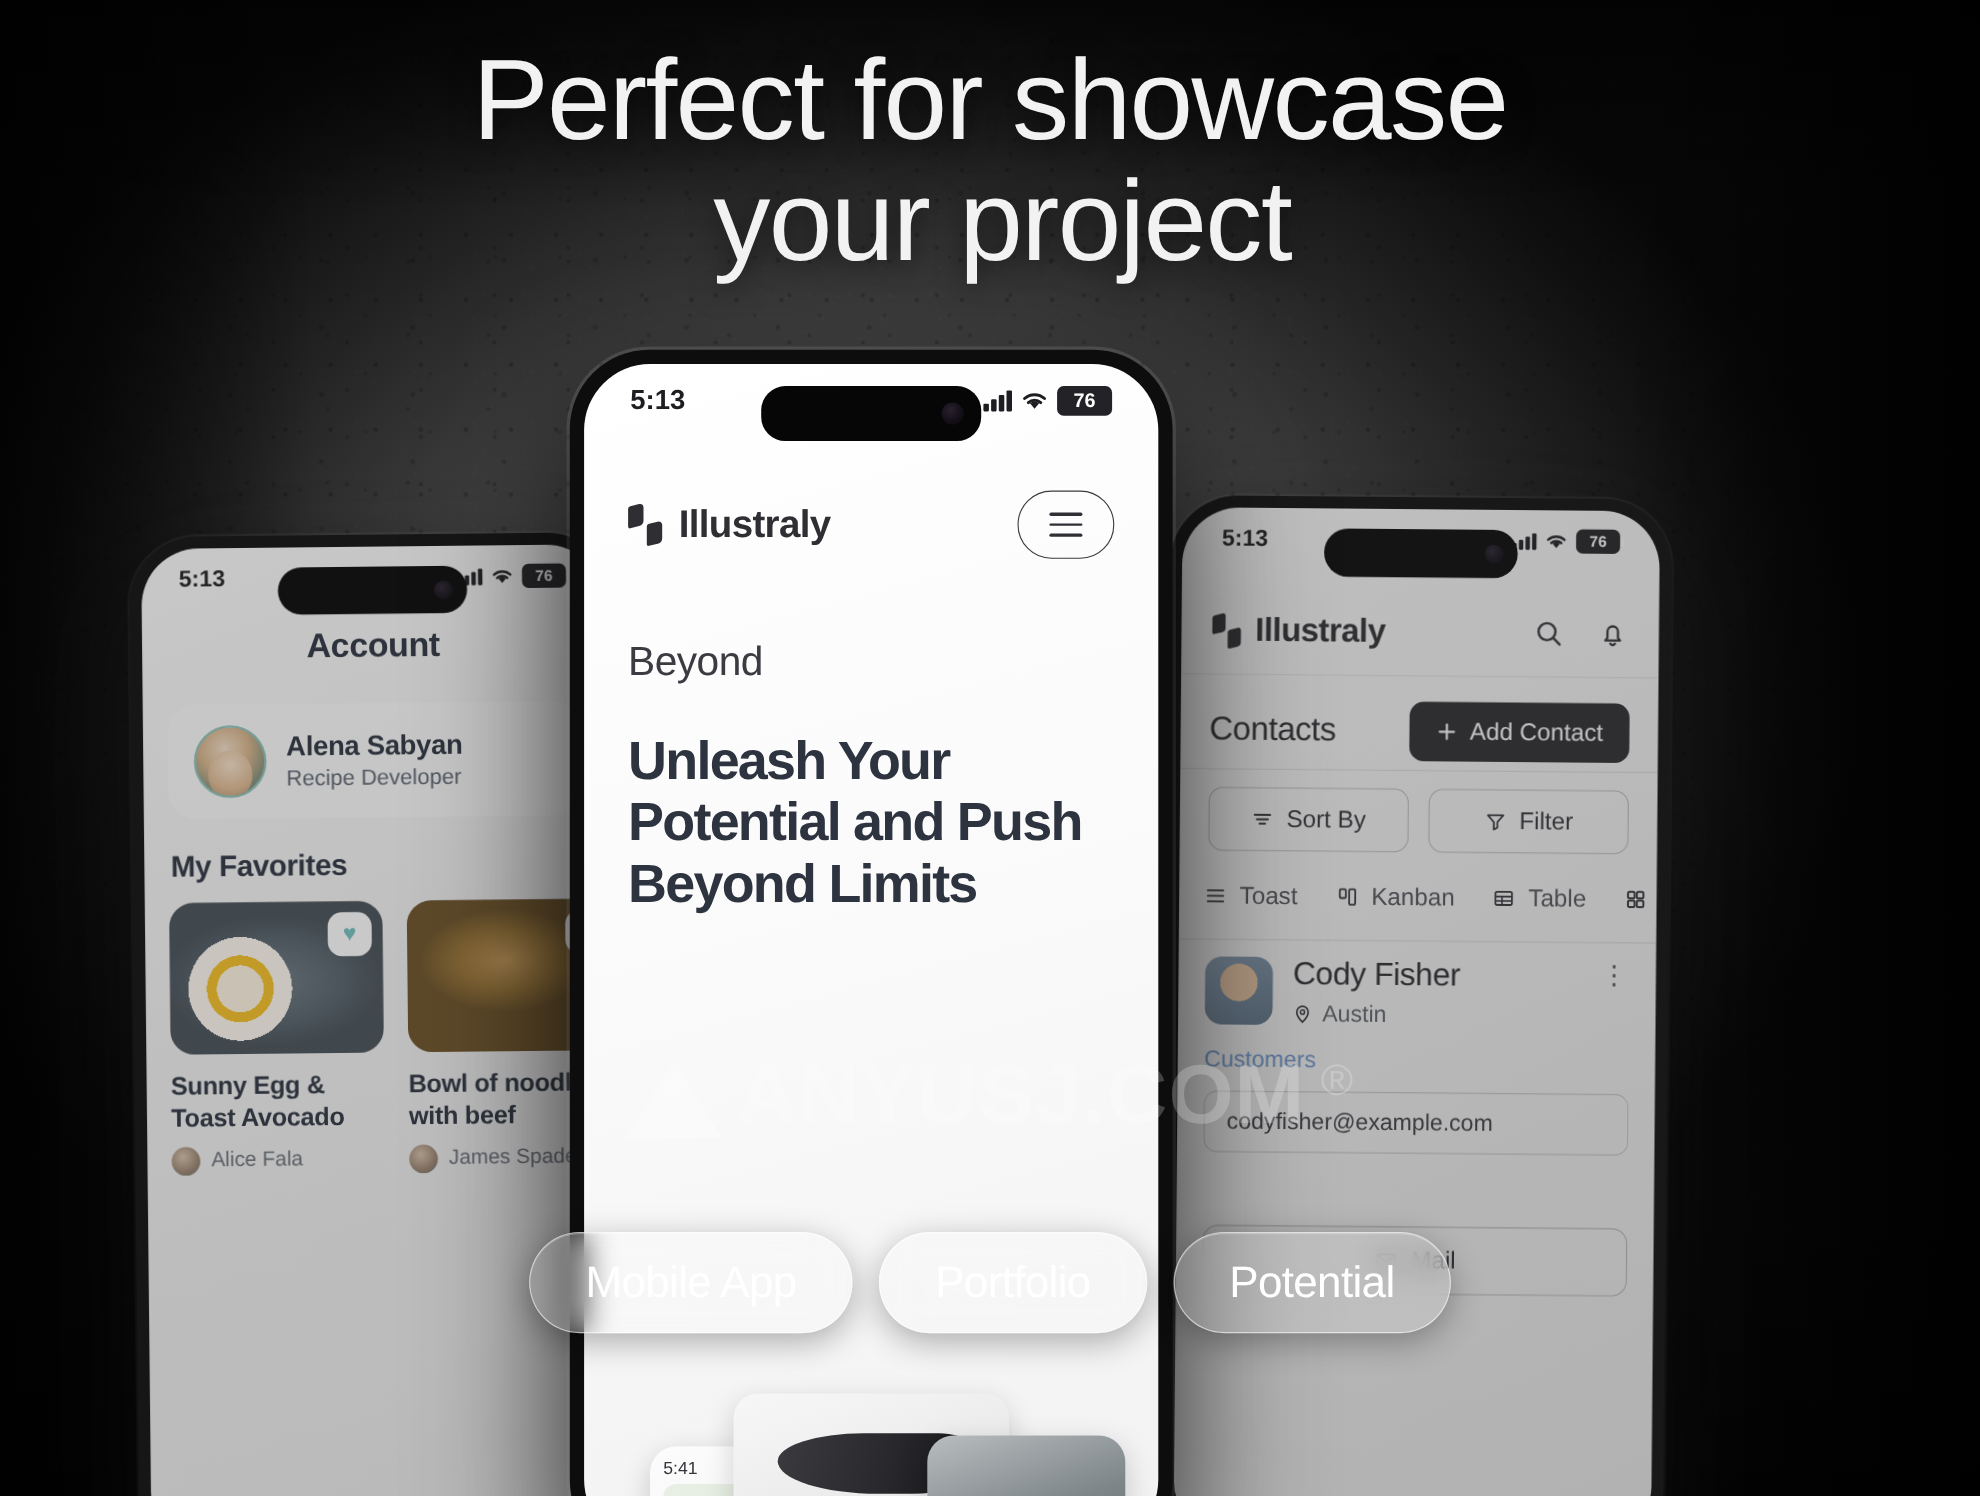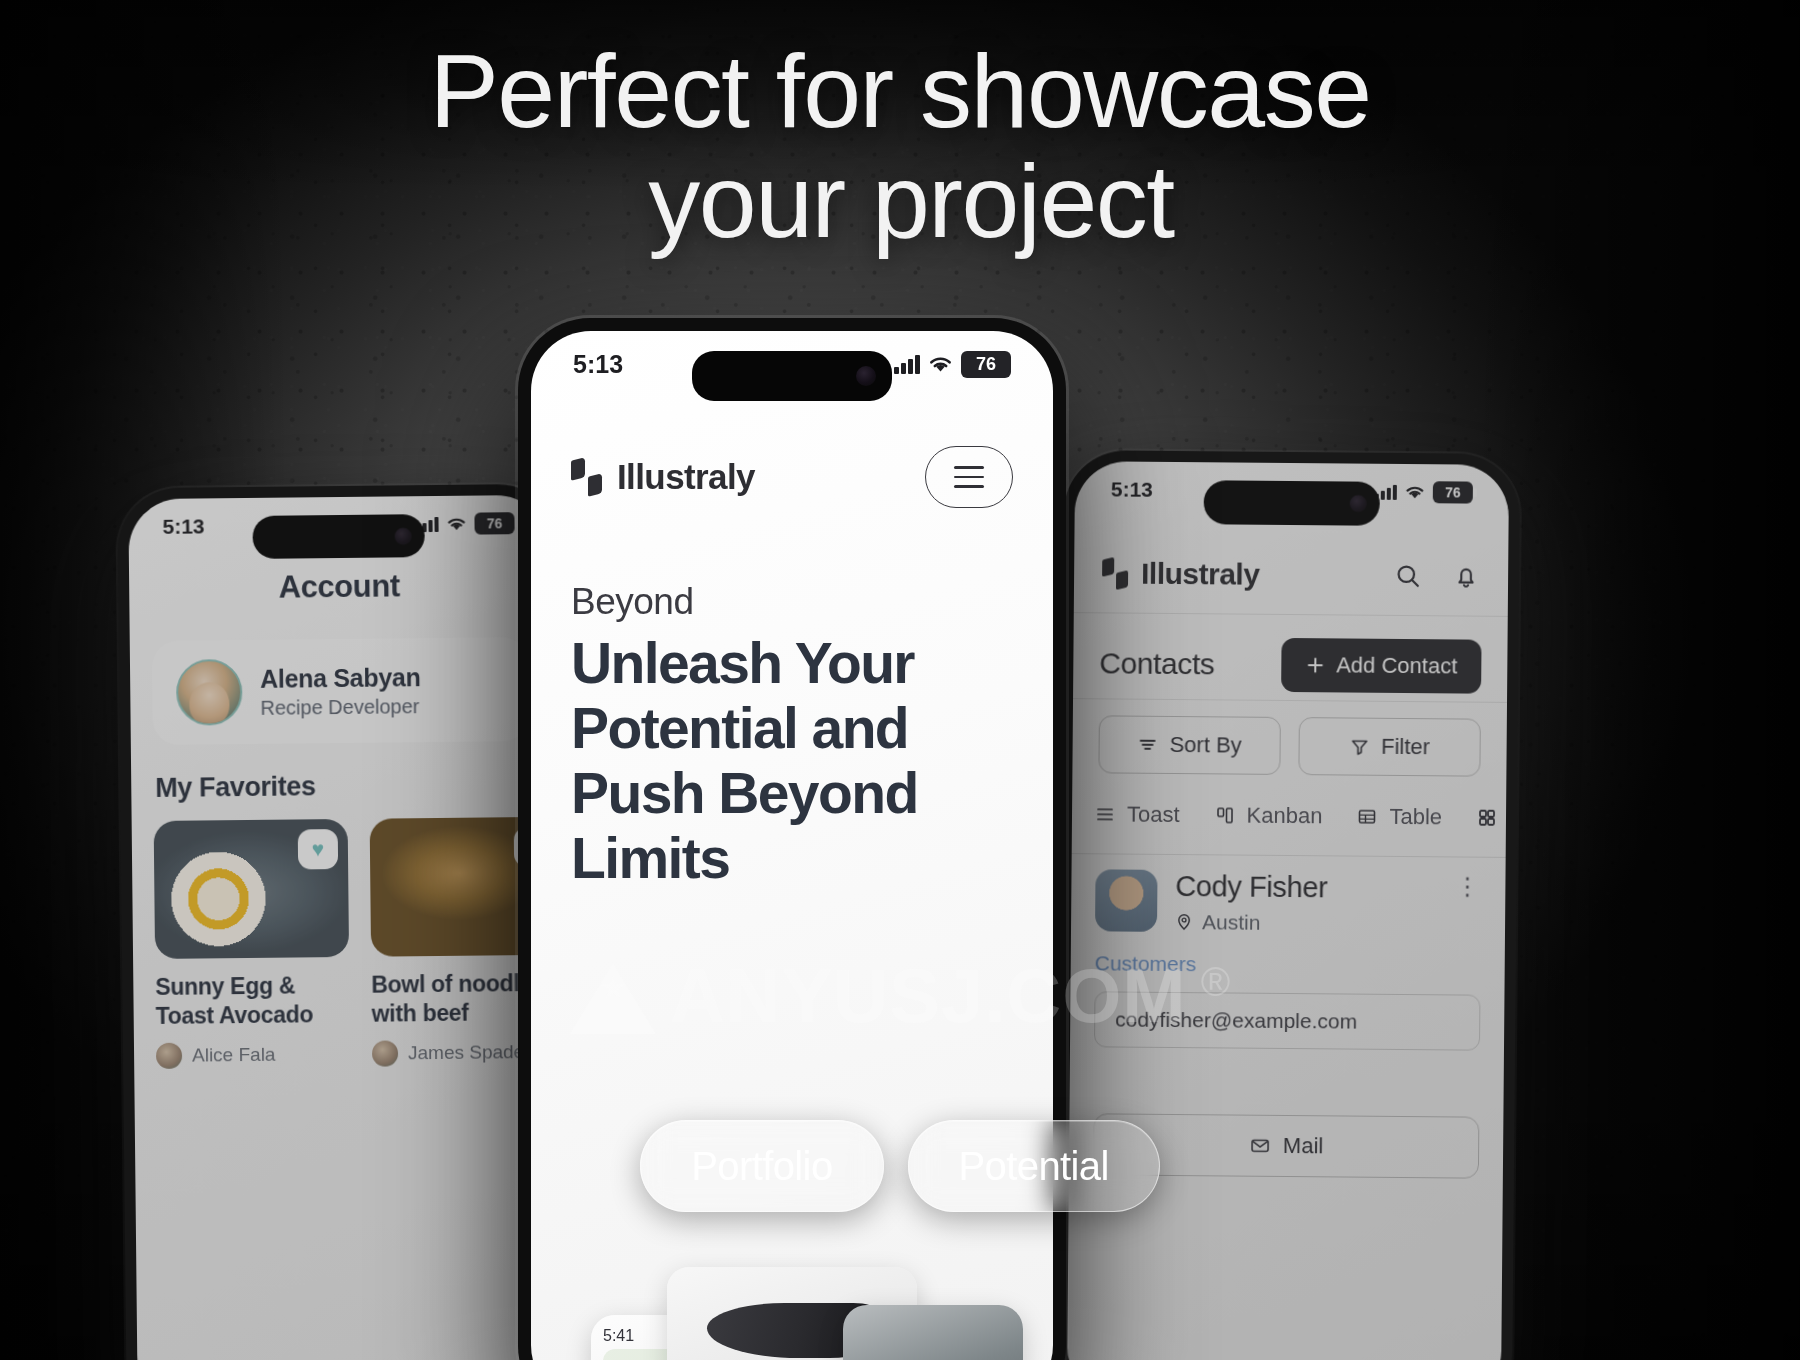--- a/index.html
+++ b/index.html
@@ -309,22 +309,22 @@
     width: 88px; height: 62px; border-radius: 31px;
     border: 1.6px solid #3a3a40;
     display: flex; flex-direction: column; align-items: center; justify-content: center; gap: 7px;
   }
   .burger i { display: block; width: 30px; height: 2.6px; background: #2f2f35; border-radius: 2px; }
   #phone-center .eyebrow {
     position: absolute; top: 250px; left: 40px;
     font-size: 37px; color: #3b3b42; letter-spacing: -.5px;
   }
   #phone-center .hero {
-    position: absolute; top: 300px; left: 40px; right: 34px;
-    font-size: 57px; font-weight: 700; color: #2d3440;
+    position: absolute; top: 334px; left: 40px; right: 34px;
+    font-size: 49px; font-weight: 700; color: #2d3440;
     line-height: 1.14; letter-spacing: -1.6px;
   }
   #phone-center .hero-img {
     position: absolute; left: 0; right: 0; bottom: 0; height: 190px;
     overflow: hidden;
   }
   .runner-card {
     position: absolute; left: 60px; bottom: -60px;
     width: 200px; height: 150px; border-radius: 24px;
     background: linear-gradient(160deg,#fdfdfd,#ececec);
@@ -676,18 +676,19 @@
     </div>
   </div>
 
   <div id="watermark">
     <span class="wm-logo"></span>
     <span class="wm-text">ANYUSJ.COM</span>
     <span class="wm-reg">®</span>
   </div>
 
   <div id="pills">
+    <span class="pill">Mobile App</span>
     <span class="pill">Portfolio</span>
     <span class="pill">Potential</span>
   </div>
 
   <div id="vignette"></div>
 </div>
 
 </body></html>

